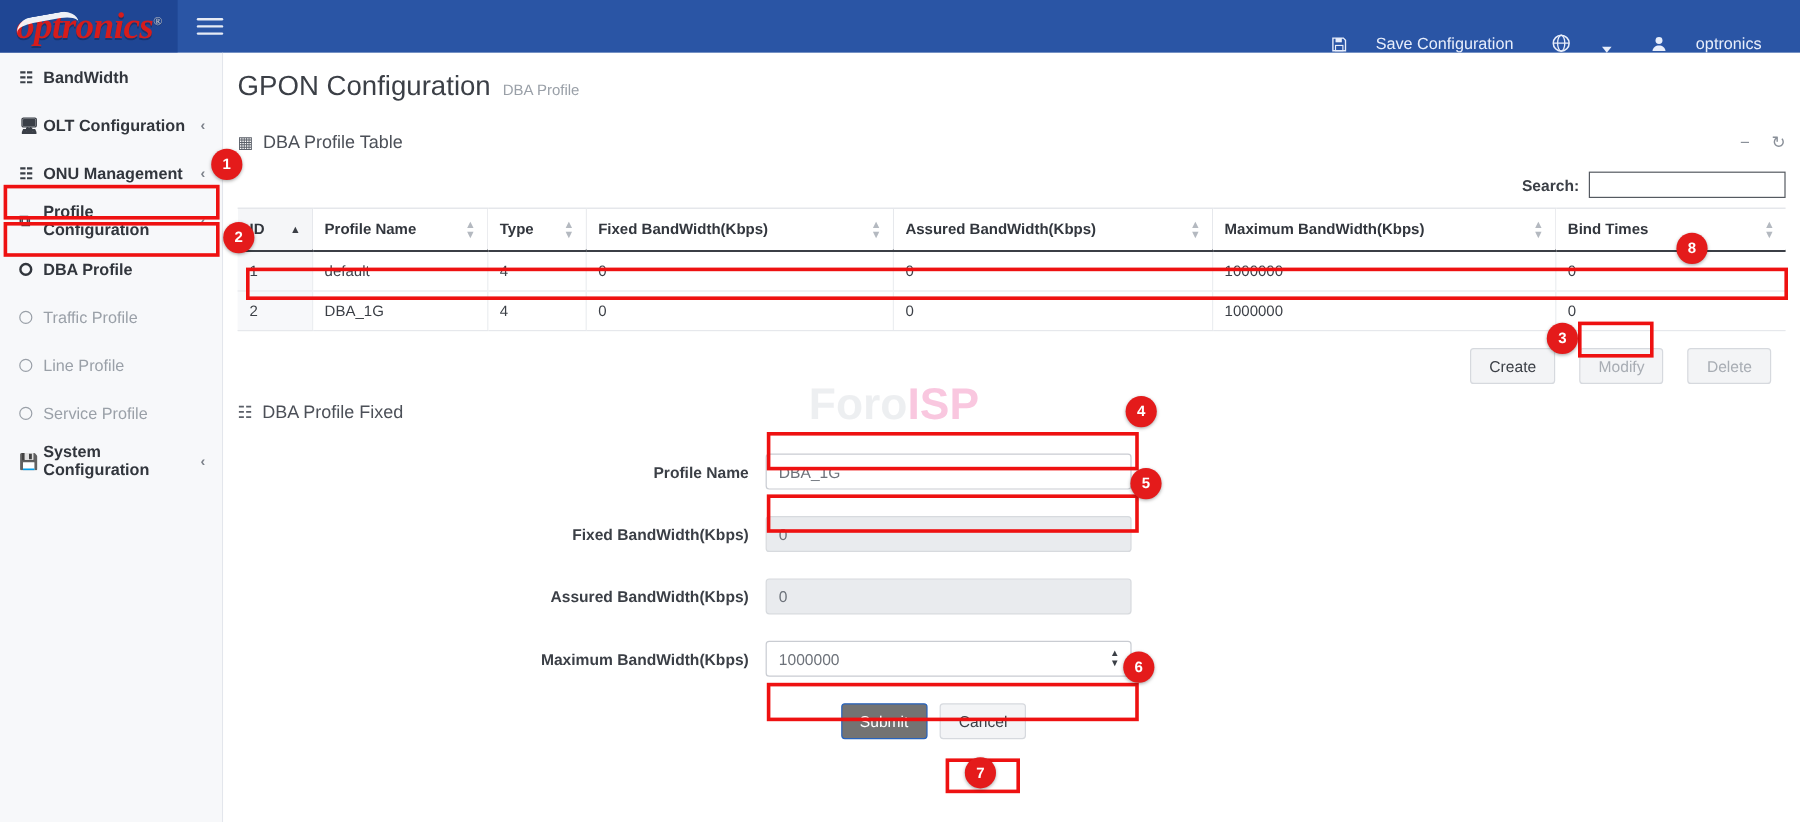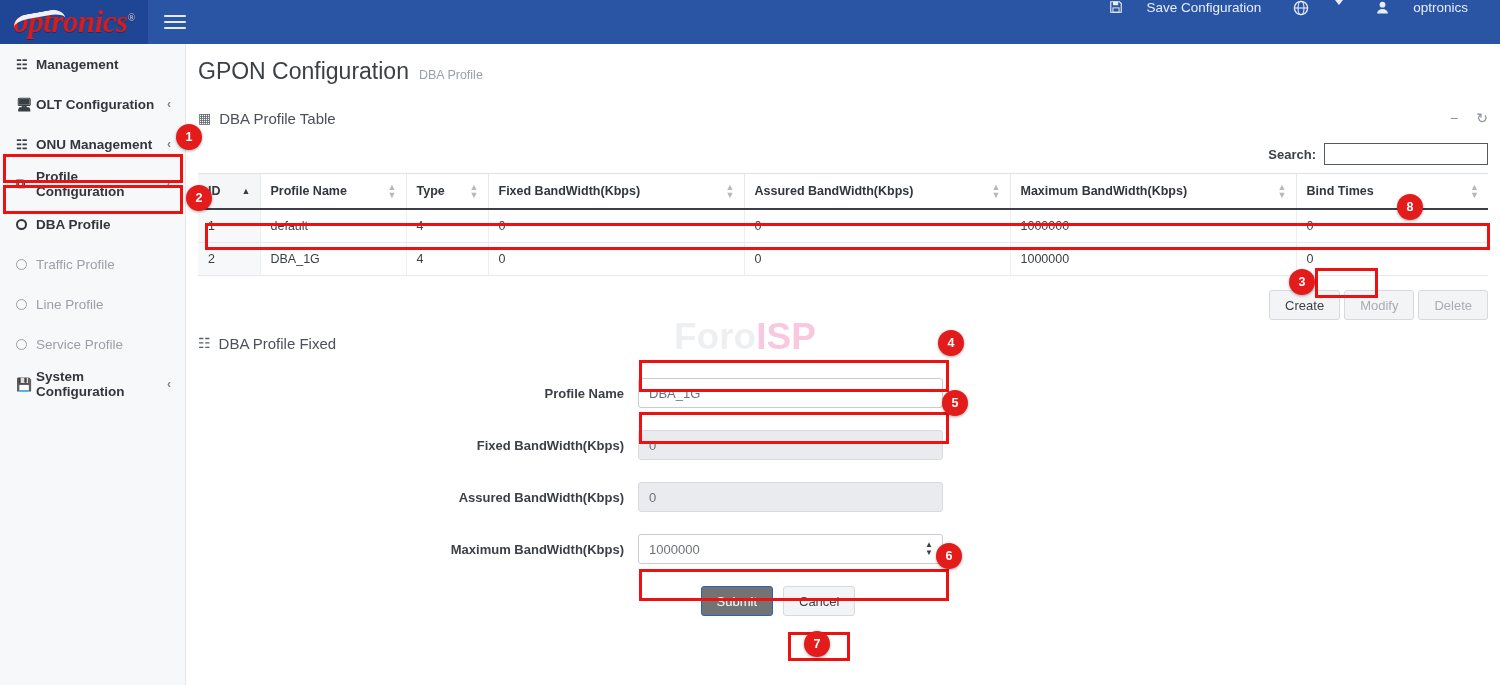--- a/index.html
+++ b/index.html
@@ -43,21 +43,21 @@
   }
   .hamburger span {
     display: block; height: 2.5px; background: #e6ebf5;
     margin: 3.5px 0; border-radius: 1px;
   }
   .topbar-right {
     margin-left: auto; display: flex; align-items: center;
     color: #e8eefb; font-size: 13.5px; padding-right: 16px;
   }
   .tb-item {
-    display: flex; align-items: flex-start; gap: 23px;
+    display: flex; align-items: flex-end; gap: 23px;
     padding: 0 16px; height: 44px; cursor: pointer;
   }
   .caret-down {
     width: 0; height: 0; border-left: 4px solid transparent;
     border-right: 4px solid transparent; border-top: 5px solid #e8eefb;
     margin-left: 3px;
   }
 
   
   .sidebar {
@@ -127,21 +127,21 @@
   }
   table.dba thead th.sorted .sortico { color: #3b3f46; }
   table.dba thead th + th { border-left: 1px solid #e6e8ec; }
   table.dba tbody td {
     padding: 9px 10px; border-bottom: 1px solid #e6e8ec; color: #3b3f46;
   }
   table.dba tbody td.sorted { background: #f7f8fa; }
   table.dba tbody td + td { border-left: 1px solid #eceef1; }
   table.dba tbody tr { cursor: pointer; }
 
-  .btn-row { display: flex; justify-content: flex-end; gap: 4px; margin: 14px 0 6px 0; }
+  .btn-row { display: flex; justify-content: flex-end; gap: 20px; margin: 14px 12px 6px 0; }
   .btn {
     min-width: 62px; height: 30px; padding: 0 15px;
     font-size: 13px; border: 1px solid #d6d9de; background: #f3f4f6;
     color: #3b3f46; border-radius: 3px; cursor: pointer;
     font-family: "Liberation Sans", sans-serif;
   }
   .btn.dim { color: #a8adb4; }
   .btn.primary {
     background: #737373; border-color: #2763bd; color: #fff;
   }
@@ -247,21 +247,21 @@
         </svg>
         <span>optronics</span>
       </div>
     </div>
   </div>
 
   <div class="sidebar">
 
     <div class="side-item">
       <span class="ico">☷</span>
-      <span class="lbl">Management</span>
+      <span class="lbl">BandWidth</span>
     </div>
 
     <div class="side-item">
       <span class="ico">🖥</span>
       <span class="lbl">OLT Configuration</span>
       <span class="chev">‹</span>
     </div>
 
     <div class="side-item">
       <span class="ico">☷</span>

